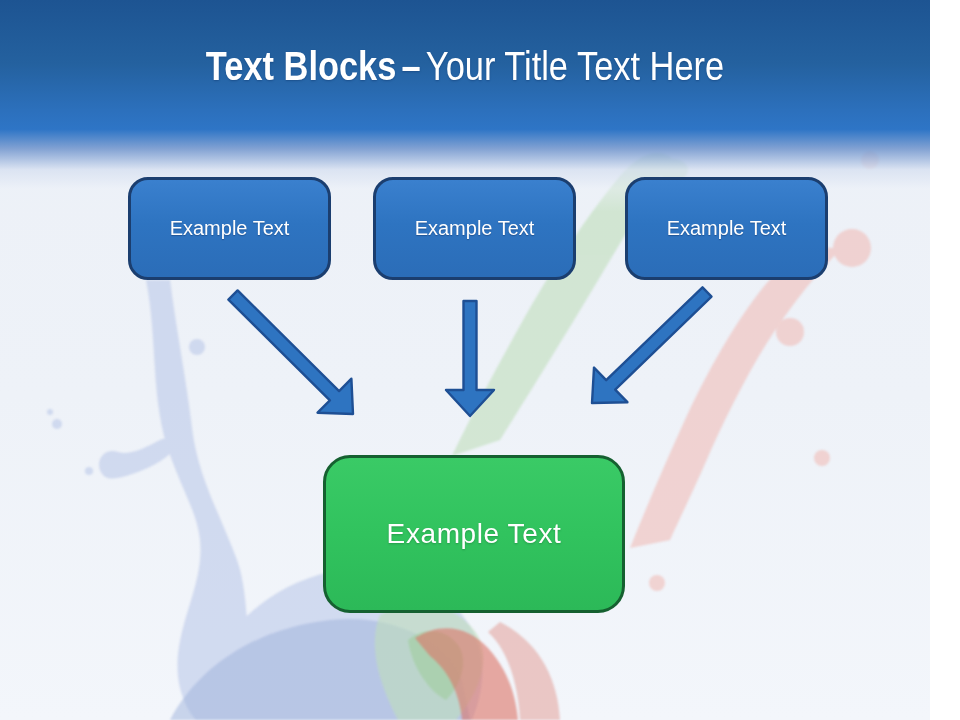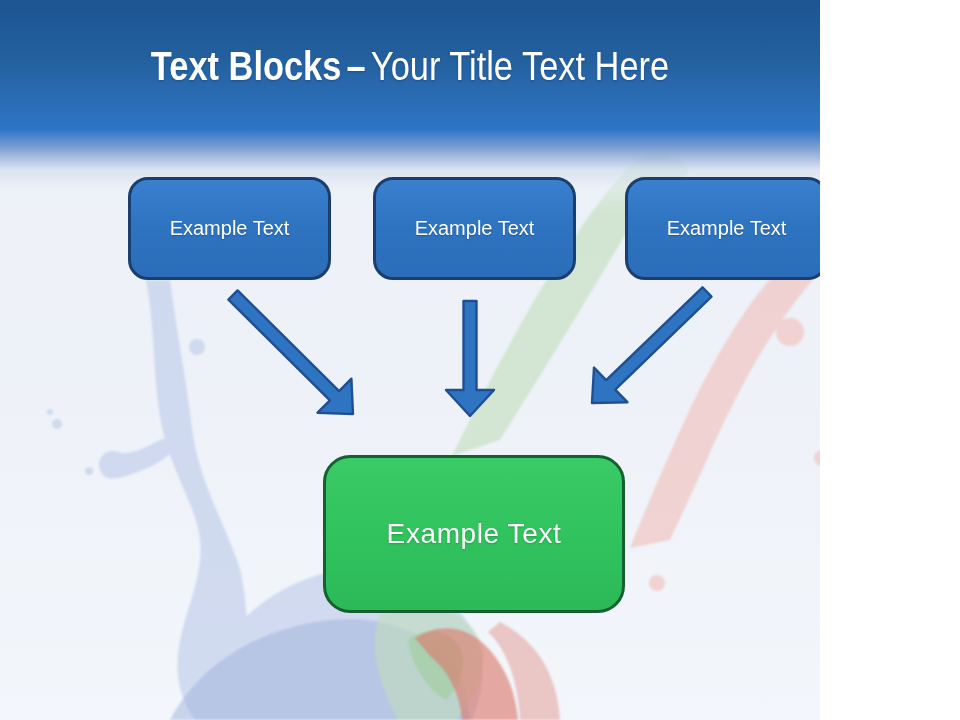--- a/index.html
+++ b/index.html
@@ -1,17 +1,17 @@
 <!DOCTYPE html>
 <html style="--header-top: #1d5492; --header-mid: #2e75c6; --canvas-bg: #eef2f8; --box-fill: #2e74c1; --box-border: #1b3e6f; --box-text: #ffffff; --arrow-fill: #2e74c1; --arrow-border: #1e4f94; --accent-green-fill: #31c35e; --accent-green-border: #156030; --title-text: #ffffff;"><head>
 <meta charset="utf-8">
 <style>
   html,body{margin:0;padding:0;}
   .slide{
-    position:relative; width:820px; height:720px; overflow:hidden;
+    position:relative; width:930px; height:720px; overflow:hidden;
     font-family:"Liberation Sans", sans-serif;
     background:#eef2f8;
   }
   .bg-base{
     position:absolute; inset:0;
     background:linear-gradient(180deg,#ecf0f7 0%, #eef2f8 55%, #f3f6fb 100%);
   }
   .splash{
     position:absolute; left:0; top:0; width:960px; height:720px;
     filter:blur(1px);

